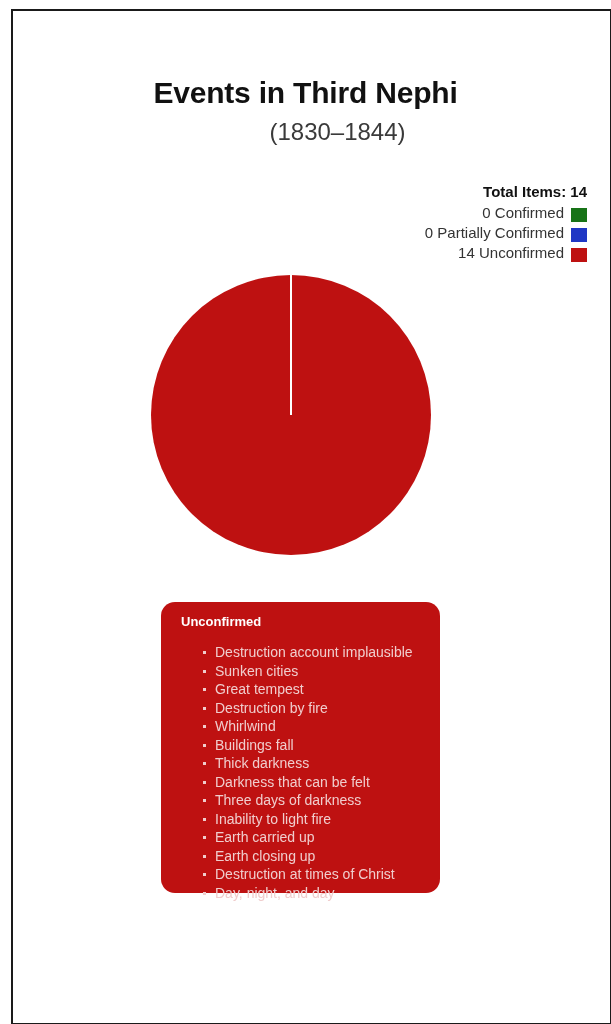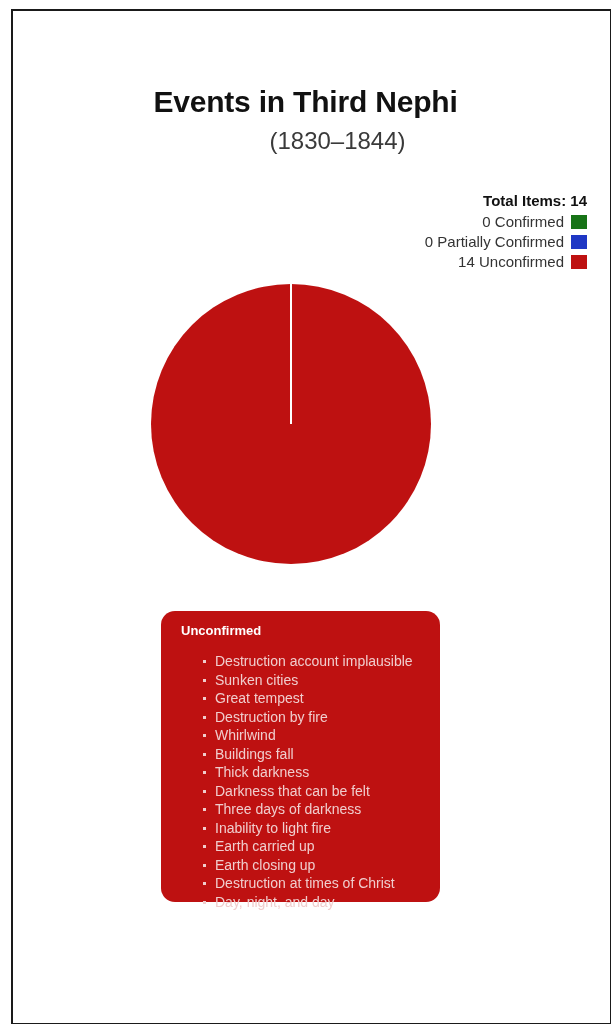--- a/index.html
+++ b/index.html
@@ -33,21 +33,21 @@
     width: 601px;
     height: 1016px;
     box-sizing: border-box;
     border: 2px solid #1a1a1a;
     background: #ffffff;
   }
 
   #canvas {
     position: absolute;
     left: 0;
-    top: 17px;
+    top: 8px;
     width: 611px;
     height: 731px;
   }
 
   
   #title {
     position: absolute;
     left: 0;
     top: 68px;
     width: 611px;
@@ -80,21 +80,21 @@
   #legend-total {
     font-size: 15px;
     font-weight: bold;
     color: #111111;
     line-height: 20px;
     padding-right: 0px;
     margin-bottom: 1px;
   }
   .legend-row {
     display: flex;
-    align-items: center;
+    align-items: flex-end;
     justify-content: flex-end;
     line-height: 19px;
     margin-bottom: 1px;
   }
   .legend-label {
     font-size: 15px;
     color: #333333;
     white-space: nowrap;
   }
   .legend-swatch {

